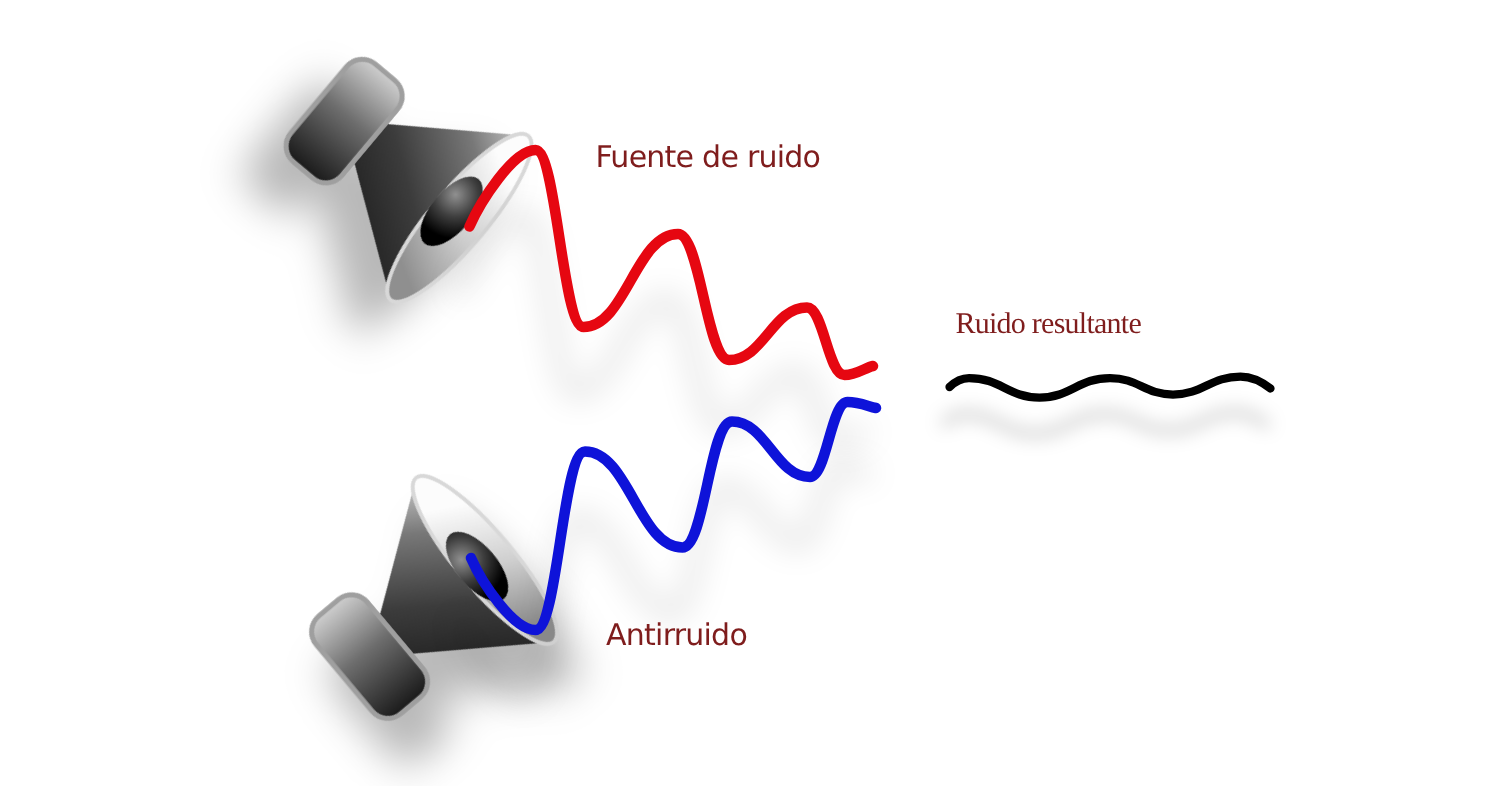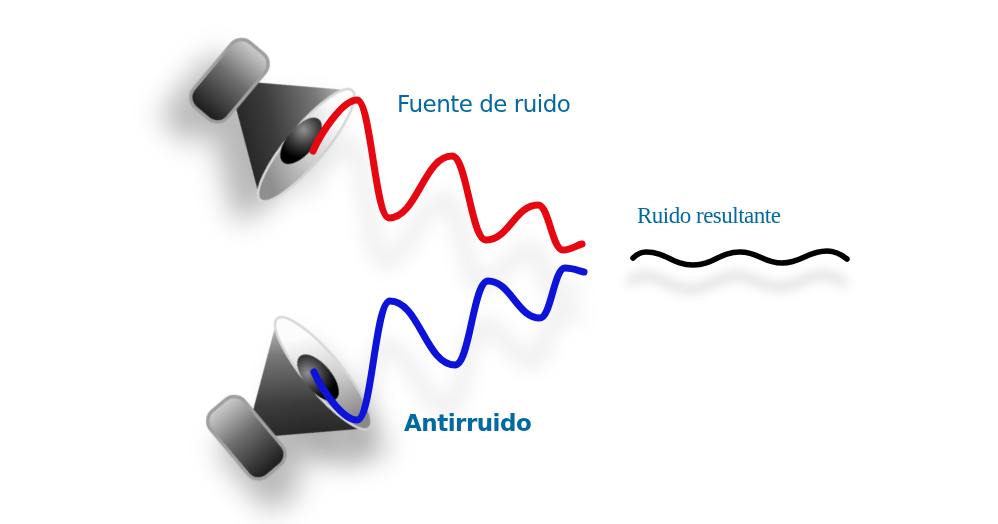--- a/index.html
+++ b/index.html
@@ -7,29 +7,29 @@
     position: relative;
     width: 998px;
     height: 524px;
     background: #ffffff;
     overflow: hidden;
     font-family: "DejaVu Sans", "Liberation Sans", sans-serif;
   }
   .scene { position: absolute; left: 0; top: 0; }
   .label {
     position: absolute;
-    font-size: 23px;
+    font-size: 20px;
     line-height: 30px;
     letter-spacing: -0.5px;
-    color: #0369a1;
+    color: #7f1d1d;
     white-space: nowrap;
   }
   .lbl-fuente     { left: 397px; top: 89px;  }
   .lbl-resultante { left: 637px; top: 201px; font-family: Liberation Serif, serif; }
-  .lbl-anti       { left: 404px; top: 408px; font-weight: bold; }
+  .lbl-anti       { left: 404px; top: 408px; }
 
   .shadow-speaker { filter: drop-shadow(-10px 36px 16px rgba(0,0,0,0.28)); }
   .shadow-wave    { filter: drop-shadow(-6px 44px 10px rgba(0,0,0,0.15)); }
   .shadow-flat    { filter: drop-shadow(-3px 24px 6px rgba(0,0,0,0.20)); }
 
   .wave { fill: none; stroke-linecap: round; stroke-linejoin: round; }
 </style>
 </head>
 <body>
 

